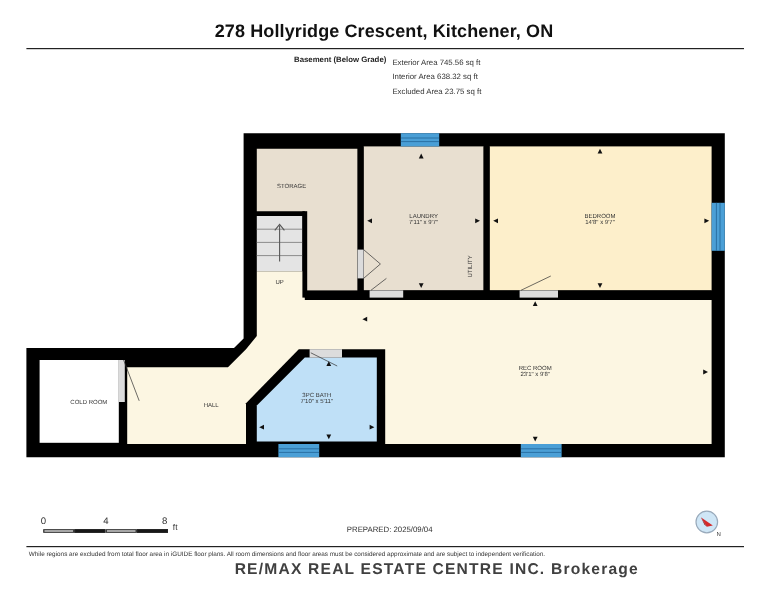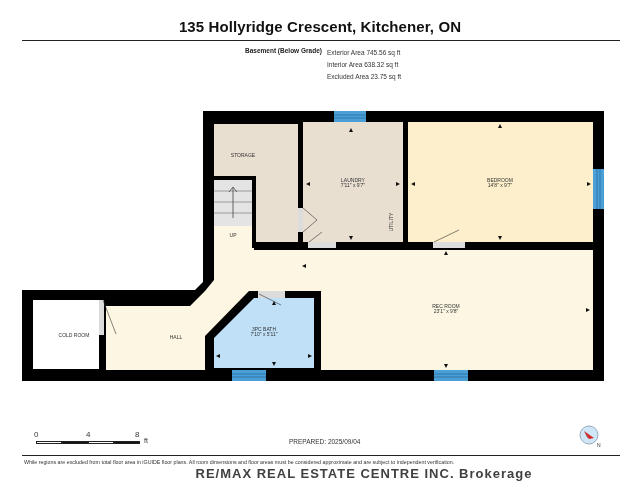--- a/index.html
+++ b/index.html
@@ -16,21 +16,21 @@
   .scale-unit { position: absolute; top: 7px; left: 114px; font-size: 7px; color: #333; }
   .prepared { position: absolute; left: 289px; top: 438px; font-size: 6.5px; color: #333; }
   .bottom-rule { position: absolute; left: 22px; width: 598px; top: 455px; height: 1px; background: #222; }
   .disclaimer { position: absolute; left: 24px; top: 459px; font-size: 5.3px; color: #333; white-space: nowrap; }
   .watermark { position: absolute; left: 0; width: 640px; top: 466px; text-align: center; font-size: 13px; color: #404040; letter-spacing: 1px; font-weight: bold; margin-left: 44px; }
   .compass { position: absolute; left: 578px; top: 424px; width: 24px; height: 24px; }
 </style>
 </head>
 <body>
 
-<div class="title">135 Hollyridge Crescent, Kitchener, ON</div>
+<div class="title">278 Hollyridge Crescent, Kitchener, ON</div>
 <div class="title-rule"></div>
 <div class="area-label">Basement (Below Grade)</div>
 <div class="area-values">
   <div>Exterior Area 745.56 sq ft</div>
   <div>Interior Area 638.32 sq ft</div>
   <div>Excluded Area 23.75 sq ft</div>
 </div>
 
 <svg class="plan" width="640" height="495" viewBox="0 0 640 495">
 

